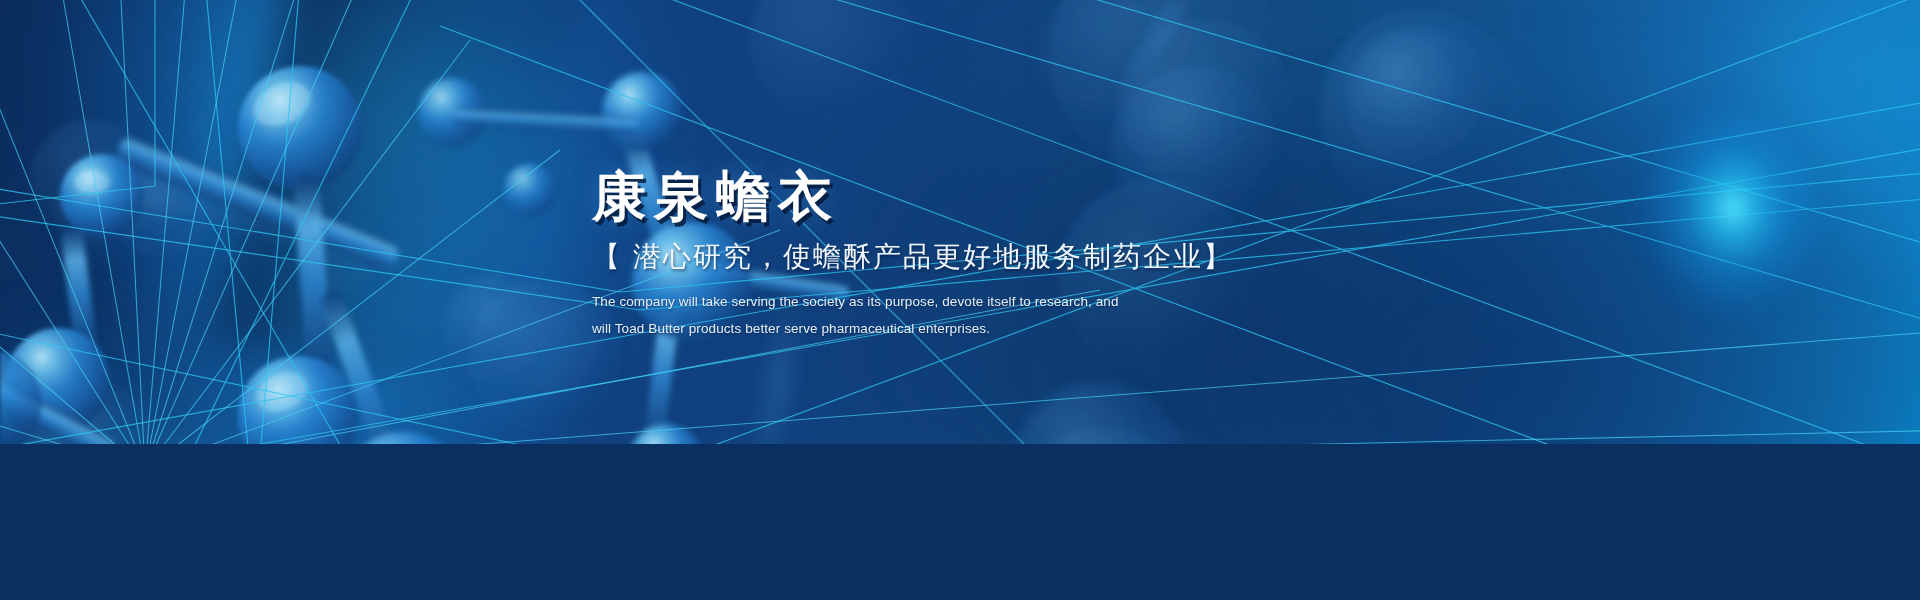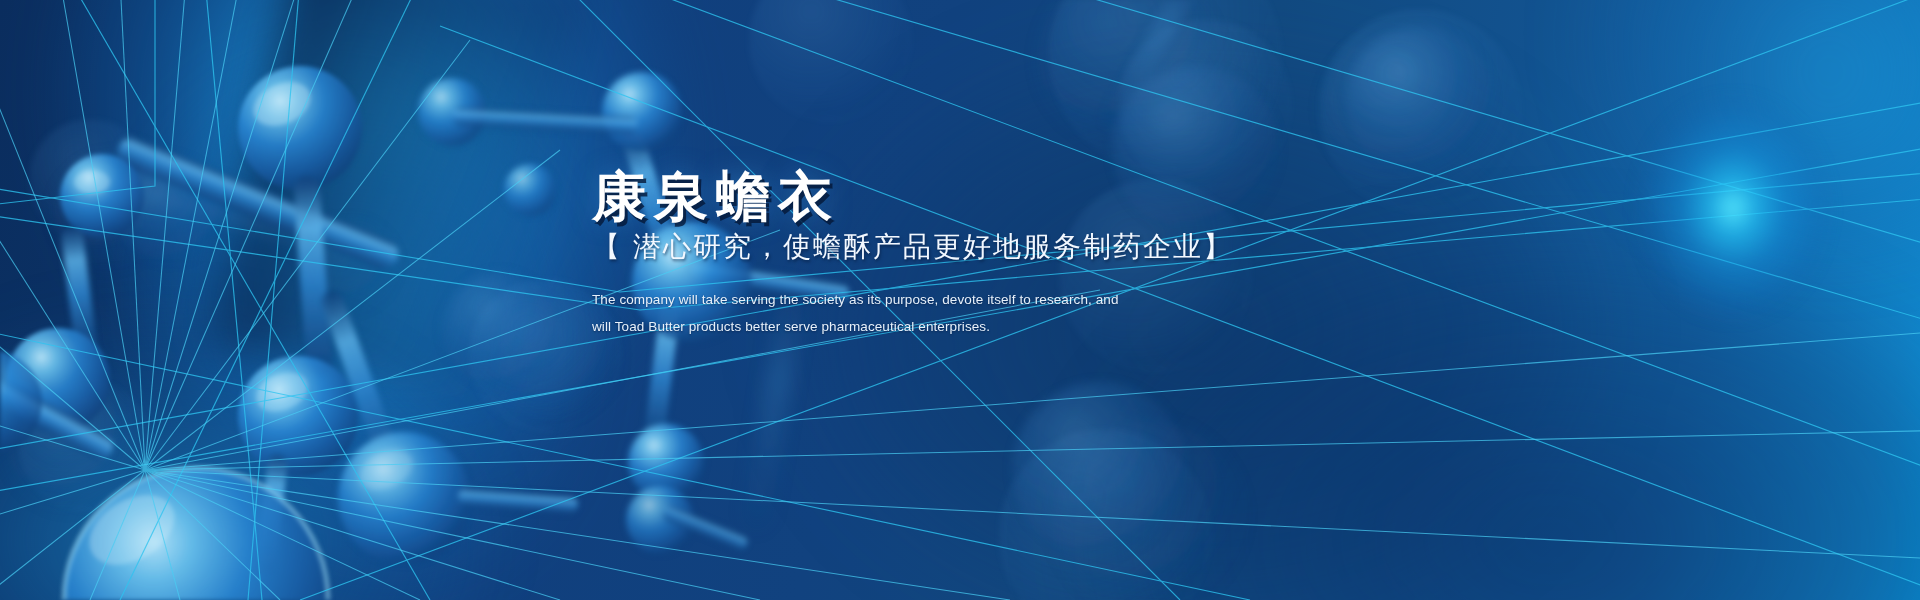--- a/index.html
+++ b/index.html
@@ -1,20 +1,20 @@
 <!DOCTYPE html>
 <html><head>
 <meta charset="utf-8">
 <style>
   * { margin:0; padding:0; box-sizing:border-box; }
   html,body { width:1920px; height:600px; overflow:hidden; background:#0b2f60; }
 
   #banner{
     position:relative;
-    width:1920px; height:600px;
+    width:1920px; height:444px;
     overflow:hidden;
     font-family:"Liberation Sans","DejaVu Sans",sans-serif;
     
     background:
       linear-gradient(105deg,
         #0a2d5e 0%,
         #0c3468 14%,
         #103f7d 30%,
         #11427f 46%,
         #12497f 60%,
@@ -130,31 +130,31 @@
     font-family:"DejaVu Sans","Liberation Sans",sans-serif;
     font-size:54px;
     font-weight:700;
     letter-spacing:8px;
     color:#ffffff;
     line-height:1.08;
     text-shadow: 3px 4px 0 rgba(4,22,52,.78), 0 0 26px rgba(70,170,245,.35);
     white-space:nowrap;
   }
   #subtitle{
-    margin-top:2px;
+    margin-top:12px;
     font-family:"DejaVu Sans","Liberation Sans",sans-serif;
     font-size:28px;
     font-weight:400;
     letter-spacing:2px;
     color:#f2f8ff;
     text-shadow: 1px 2px 3px rgba(5,24,56,.6);
     white-space:nowrap;
   }
   #paragraph{
-    margin-top:20px;
+    margin-top:12px;
     font-size:13.5px;
     line-height:2.0;
     font-weight:400;
     color:#e7f1fb;
     letter-spacing:.1px;
     text-shadow: 0 1px 2px rgba(5,24,56,.55);
   }
   #paragraph div{ white-space:nowrap; }
 </style>
 </head>

